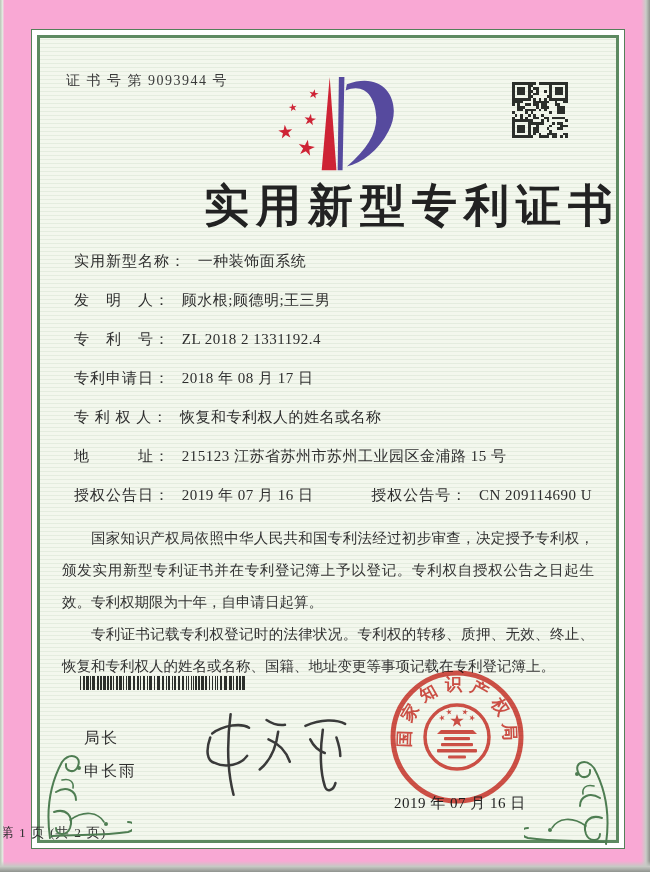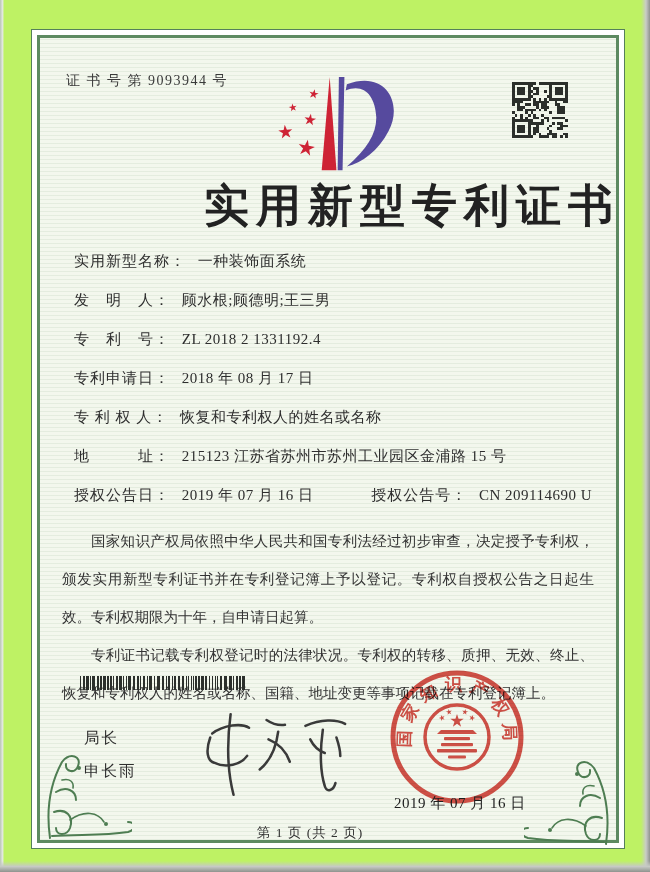--- a/index.html
+++ b/index.html
@@ -2,21 +2,21 @@
 <html><head>
 <meta charset="utf-8">
 <style>
   html,body{margin:0;padding:0;}
   body{
     width:650px;height:872px;position:relative;overflow:hidden;
     background:#ffffff;
     font-family:"Liberation Serif","DejaVu Serif",serif;
     color:#2b2b2b;
   }
-  .paper{position:absolute;inset:0;background:#bef264;}
+  .paper{position:absolute;inset:0;background:#f9a8d4;}
   .photo-edge-left{position:absolute;left:0;top:0;bottom:0;width:4px;
     background:linear-gradient(to right,#b9c4b6,#e7ece4 70%,transparent);}
   .photo-edge-right{position:absolute;right:0;top:0;bottom:0;width:9px;
     background:linear-gradient(to left,#8f938e,#c9ccc7 45%,transparent);}
   .photo-edge-bottom{position:absolute;left:0;right:0;bottom:0;height:11px;
     background:linear-gradient(to top,#8f938e,#c6c9c4 50%,transparent);}
   .frame-outer{position:absolute;left:31px;top:29px;right:25px;bottom:23px;
     border:1px solid #55805a;background:#ffffff;}
   .frame-inner{position:absolute;left:5px;top:5px;right:5px;bottom:5px;
     border:3px solid #5d8a61;
@@ -28,30 +28,30 @@
   .cert-no{position:absolute;left:66px;top:72px;font-size:14px;letter-spacing:1.5px;color:#3a3a3a;}
   .logo{position:absolute;left:252px;top:72px;}
   .qr{position:absolute;left:512px;top:82px;width:56px;height:56px;}
   .title{position:absolute;left:0;right:30px;top:176px;text-align:right;
     font-size:45px;font-weight:700;letter-spacing:7px;color:#222;}
   .field-row{position:absolute;left:74px;right:50px;font-size:15px;white-space:nowrap;}
   .flabel{color:#2e2e2e;letter-spacing:1px;}
   .fvalue{margin-left:8px;color:#2e2e2e;letter-spacing:0.5px;}
   .flabel2{margin-left:54px;letter-spacing:1px;}
   .body-text{position:absolute;left:62px;right:56px;top:522px;
-    font-size:14.5px;line-height:38px;text-align:justify;color:#333;}
+    font-size:14.5px;line-height:32px;text-align:justify;color:#333;}
   .body-text p{margin:0;text-indent:2em;}
   .barcode{position:absolute;left:80px;top:676px;width:165px;height:14px;}
   .director-label{position:absolute;left:84px;top:728px;font-size:15.5px;letter-spacing:2px;color:#2e2e2e;}
   .director-name{position:absolute;left:84px;top:761px;font-size:15.5px;letter-spacing:2px;color:#2e2e2e;font-family:Liberation Serif, serif;}
   .signature{position:absolute;left:185px;top:703px;}
   .seal{position:absolute;left:386px;top:666px;z-index:2;opacity:0.92;mix-blend-mode:multiply;}
   .issue-date{position:absolute;left:394px;top:794px;z-index:3;font-size:15px;
     letter-spacing:0.5px;color:#1e1e1e;}
-  .footer{position:absolute;left:0;right:30px;top:824px;text-align:center;
+  .footer{position:absolute;left:0;right:30px;top:824px;text-align:left;
     font-size:13.5px;color:#333;letter-spacing:1px;}
   .flourish{position:absolute;z-index:1;}
   .flourish.bl{left:40px;bottom:30px;}
   .flourish.br{right:34px;bottom:24px;transform:scaleX(-1);}
 </style>
 </head>
 <body>
 
 <div class="paper">
 

